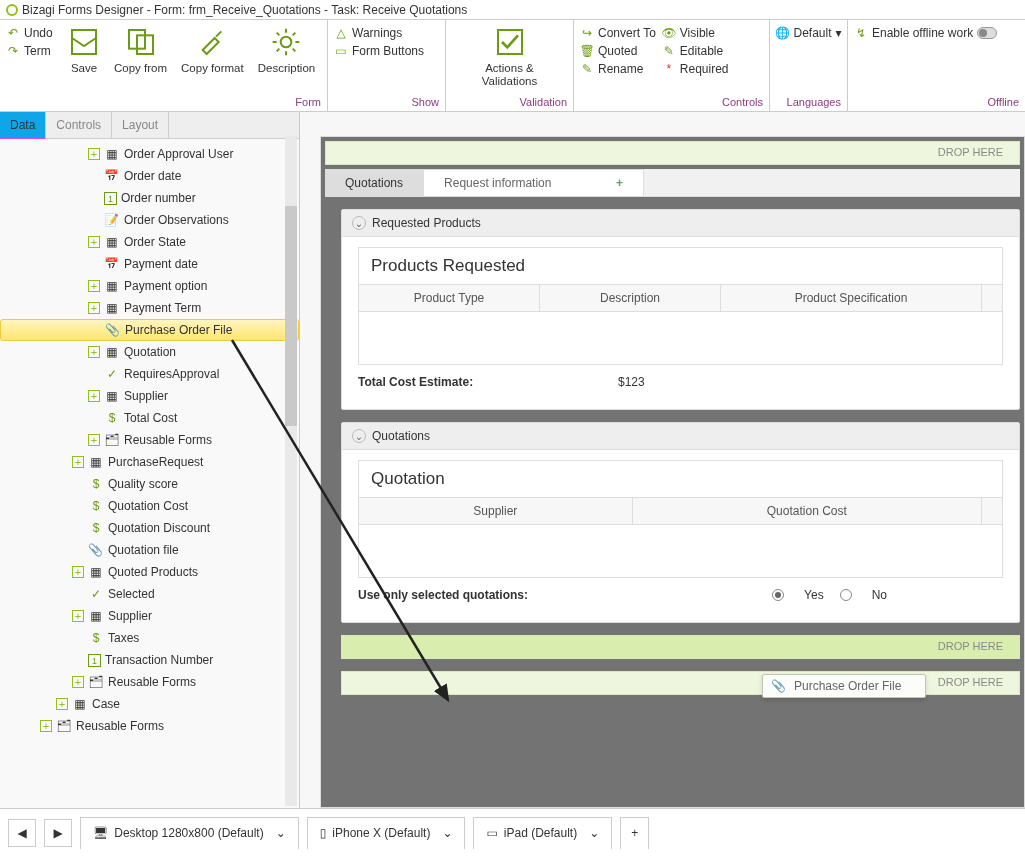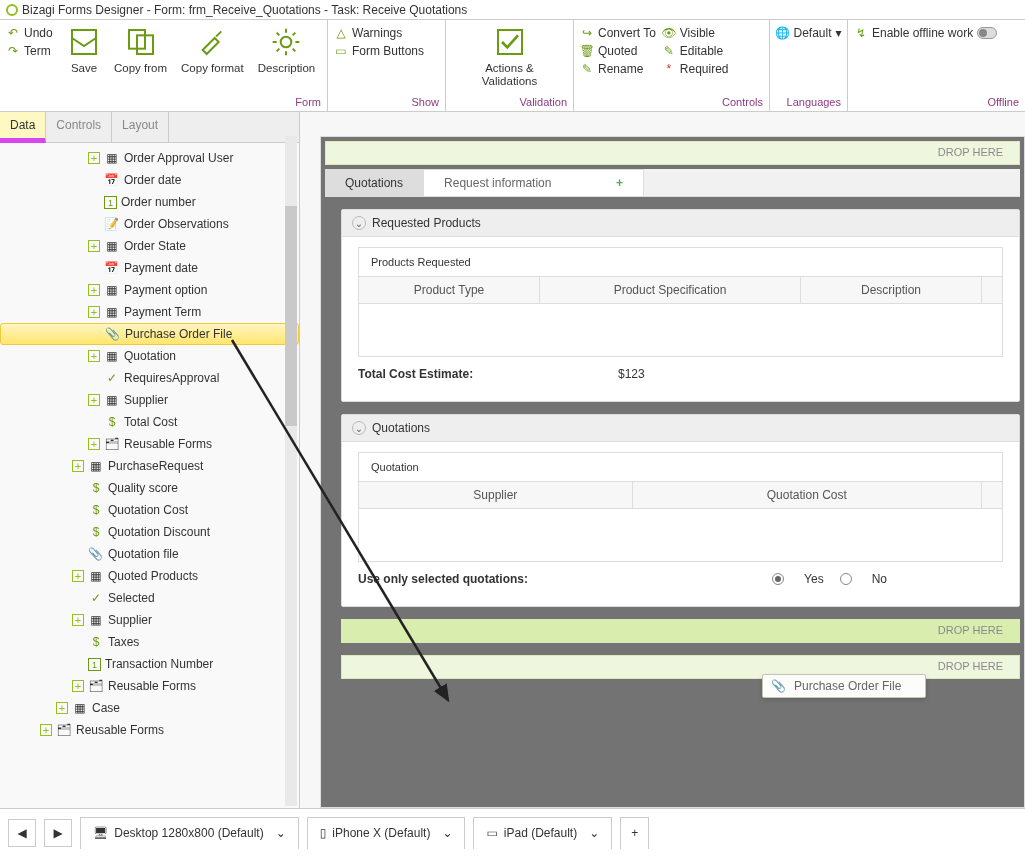--- a/index.html
+++ b/index.html
@@ -26,21 +26,21 @@
 .stack-ico { width: 14px; height: 14px; display: flex; align-items: center; justify-content: center; color: #6a9b13; }
 
 .toggle { width: 20px; height: 12px; border: 1px solid #999; border-radius: 6px; background: #ddd; position: relative; display: inline-block; }
 .toggle::after { content: ""; position: absolute; left: 1px; top: 1px; width: 8px; height: 8px; border-radius: 4px; background: #888; }
 
 
 .main { display: flex; height: 696px; }
 .sidebar { width: 300px; border-right: 1px solid #ccc; display: flex; flex-direction: column; background: #f9f9f9; position: relative; }
 .sidetabs { display: flex; border-bottom: 1px solid #ccc; background: #eee; }
 .sidetabs .tab { padding: 6px 10px; border-right: 1px solid #ccc; cursor: pointer; color: #888; }
-.sidetabs .tab.active { background: #fef9c3; color: #333; border-bottom: 5px solid #d946ef; margin-bottom: -1px; }
+.sidetabs .tab.active { background: #0ea5e9; color: #333; border-bottom: 1px solid #d946ef; margin-bottom: -1px; }
 .tree { padding: 4px 0 8px 0; overflow: hidden; flex: 1; }
 .tree-item { display: flex; align-items: center; height: 22px; gap: 4px; padding-left: 8px; cursor: pointer; }
 .tree-item .expand { width: 12px; height: 12px; border: 1px solid #93c01f; color: #93c01f; font-size: 11px; line-height: 10px; text-align: center; }
 .tree-item .noexpand { width: 12px; }
 .tree-item .ico { width: 16px; text-align: center; }
 .tree-item.highlight { background: linear-gradient(#fff5c0, #ffe66e); border: 1px solid #eecb3c; border-radius: 3px; padding-left: 7px; }
 .scroll-stub { position: absolute; right: 2px; top: 24px; bottom: 2px; width: 12px; background: #e9e9e9; }
 .scroll-stub .thumb { position: absolute; left: 0; right: 0; top: 70px; height: 220px; background: #c9c9c9; }
 
 
@@ -53,21 +53,21 @@
 .tabsbar .ft { padding: 6px 20px; border-top: 1px solid #ddd; border-right: 1px solid #ddd; cursor: pointer; }
 .tabsbar .ft.active { background: #ddd; color: #333; }
 .tabsbar .ft.inactive { background: #fff; color: #666; }
 
 .card { margin: 12px 4px 0 20px; border: 1px solid #ddd; border-radius: 2px; }
 .card-header { background: #eee; padding: 6px 10px; border-bottom: 1px solid #ddd; display: flex; align-items: center; gap: 6px; }
 .card-body { padding: 10px 16px; background: #fff; }
 .chev { width: 14px; height: 14px; display: flex; align-items: center; justify-content: center; color: #666; border: 1px solid #bbb; border-radius: 7px; font-size: 10px; }
 
 .subcard { border: 1px solid #ddd; }
-.subcard .sh { background: #fff; padding: 8px 12px; border-bottom: 1px solid #ddd; font-size: 11px; }
+.subcard .sh { background: #fff; padding: 8px 12px; border-bottom: 1px solid #ddd; font-size: 17px; }
 .thead { display: flex; background: #f7f7f7; border-bottom: 1px solid #ddd; }
 .thead > div { flex: 1; padding: 6px 10px; text-align: center; border-right: 1px solid #ddd; color: #555; }
 .thead > div:last-child { border-right: none; flex: 0 0 20px; }
 .emptyrow { height: 52px; }
 
 .formrow { display: flex; padding: 10px 0; }
 .formrow .lab { width: 260px; font-weight: 600; color: #333; }
 .formrow .val { color: #333; }
 .radio { display: inline-flex; align-items: center; gap: 20px; margin-right: 16px; }
 .rdot { width: 12px; height: 12px; border: 1px solid #888; border-radius: 6px; position: relative; display: inline-block; }
@@ -414,22 +414,22 @@
       <div class="card">
         <div class="card-header">
           <span class="chev">⌄</span>
           <span>Requested Products</span>
         </div>
         <div class="card-body">
           <div class="subcard">
             <div class="sh">Products Requested</div>
             <div class="thead">
               <div>Product Type</div>
+              <div>Description</div>
               <div style="flex:1.5">Product Specification</div>
-              <div>Description</div>
               <div></div>
             </div>
             <div class="emptyrow"></div>
           </div>
           <div class="formrow">
             <div class="lab">Total Cost Estimate:</div>
             <div class="val">$123</div>
           </div>
         </div>
       </div>

